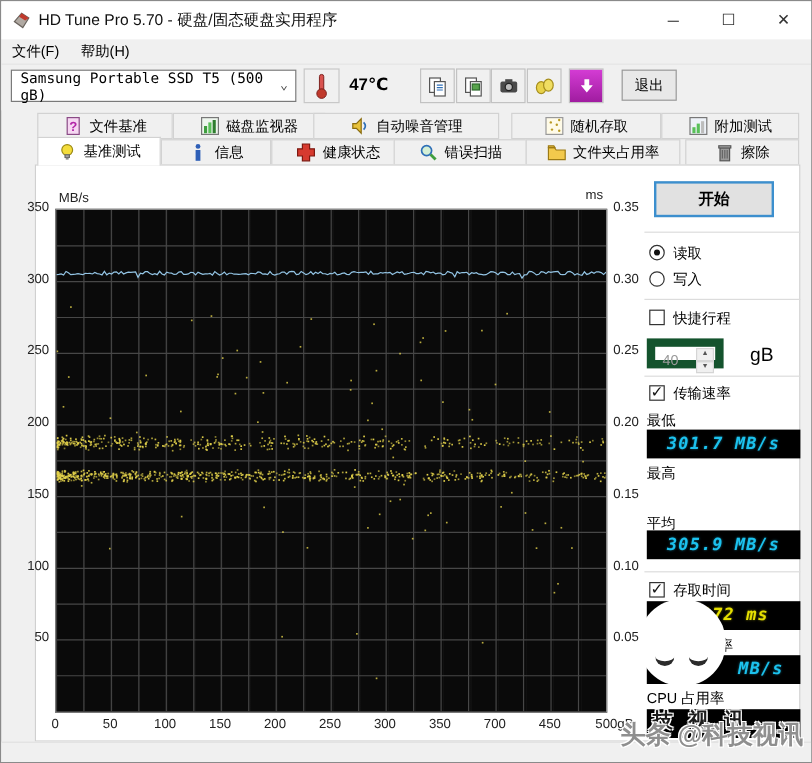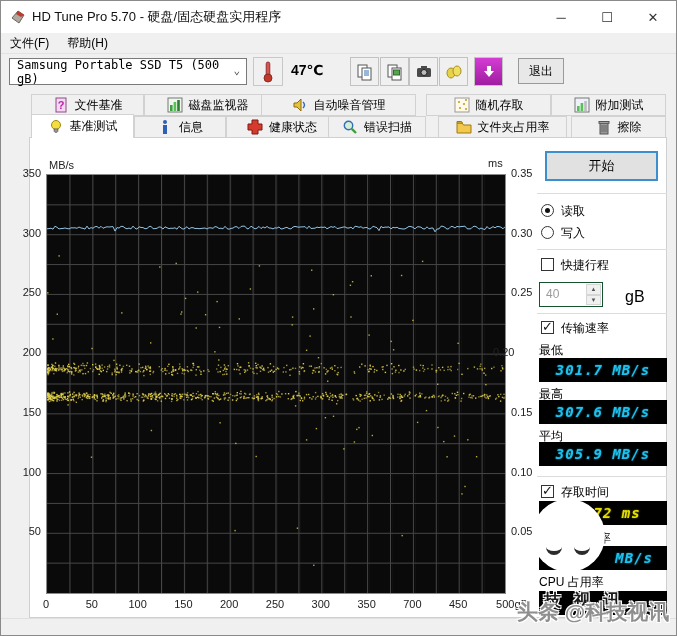--- a/index.html
+++ b/index.html
@@ -41,26 +41,26 @@
   .plot { position:absolute; left:45px; top:173px; width:460px; height:420px; background:#0a0a0a; border:1px solid #8a8a8a;
           background-image:repeating-linear-gradient(90deg, rgba(255,255,255,0.025) 0 1px, transparent 1px 23px); }
   .axis-corner-label { position:absolute; font-size:11px; color:#222; }
   .tick-label { position:absolute; font-size:11px; color:#222; }
   .tick-left { text-align:right; width:26px; }
   .tick-x { text-align:center; width:40px; }
 
   
   .rlabel { position:absolute; font-size:12px; color:#000; }
   .divider { position:absolute; left:536px; width:130px; height:1px; background:#dcdcdc; }
-  .start-btn { position:absolute; left:544px; top:150px; width:113px; height:30px; background:#e1e1e1; border:2px solid #3c8fce; display:flex; align-items:center; justify-content:center; font-size:13px; }
+  .start-btn { position:absolute; left:544px; top:150px; width:100px; height:30px; background:#e1e1e1; border:2px solid #3c8fce; display:flex; align-items:center; justify-content:center; font-size:13px;font-weight:bold; }
   .radio { position:absolute; width:13px; height:13px; border:1px solid #333; border-radius:50%; background:#fff; }
   .radio.selected::after { content:""; position:absolute; left:3px; top:3px; width:5px; height:5px; border-radius:50%; background:#111; }
   .checkbox { position:absolute; width:13px; height:13px; border:1px solid #333; background:#fff; }
   .checkbox.checked::after { content:"✓"; position:absolute; left:0px; top:-3px; font-size:13px; font-weight:bold; color:#111; }
-  .spinner { position:absolute; left:538px; top:281px; width:64px; height:25px; background:#fff; border:1px solid #14532d; }
+  .spinner { position:absolute; left:538px; top:281px; width:64px; height:25px; background:#fff; border:7px solid #14532d; }
   .spinner .val { position:absolute; left:6px; top:4px; color:#9a9a9a; font-size:12px; }
   .spin-btns { position:absolute; right:1px; top:1px; width:15px; height:21px; display:flex; flex-direction:column; }
   .spin-btn { flex:1; background:#f0f0f0; border:1px solid #d5d5d5; font-size:6px; color:#555; display:flex; align-items:center; justify-content:center; }
   .lcd { position:absolute; left:538px; width:128px; height:24px; background:#000; display:flex; align-items:center; justify-content:center;
          font-family:"DejaVu Sans Mono","Liberation Mono",monospace; font-weight:bold; font-size:14px; font-style:italic; letter-spacing:1px; }
   .lcd.cyan { color:#1cc2ee; text-shadow:0 0 2px rgba(28,194,238,.6); }
   .lcd.yellow { color:#e6e000; text-shadow:0 0 2px rgba(230,224,0,.6); }
 
   
   .wm-circle { position:absolute; left:531px; top:498px; width:73px; height:73px; background:#fff; border-radius:50%; z-index:20; }
@@ -203,21 +203,21 @@
         <rect x="6" y="6" width="4" height="9" fill="#2e5fb7"></rect>
       </svg>
     <span>信息</span>
   </div>
   <div class="tab" style="left:225px;top:115px;width:112px">
     <svg class="ticon" viewBox="0 0 16 16">
         <polygon points="5,1 11,1 11,5 15,5 15,11 11,11 11,15 5,15 5,11 1,11 1,5 5,5" fill="#d63a2f" stroke="#7e1a12"></polygon>
       </svg>
     <span>健康状态</span>
   </div>
-  <div class="tab" style="left:327px;top:115px;width:98px">
+  <div class="tab" style="left:327px;top:115px;width:111px">
     <svg class="ticon" viewBox="0 0 16 16">
         <circle cx="6.5" cy="6.5" r="4.2" fill="#d5efd5" stroke="#2e6fb7" stroke-width="1.4"></circle>
         <line x1="9.8" y1="9.8" x2="14" y2="14" stroke="#3f9e3f" stroke-width="2.4"></line>
       </svg>
     <span>错误扫描</span>
   </div>
   <div class="tab" style="left:437px;top:115px;width:129px">
     <svg class="ticon" viewBox="0 0 16 16">
         <path d="M1 4 h5 l1.5 2 H15 v8 H1 z" fill="#f2c94c" stroke="#9c7a14"></path>
         <path d="M1 4 v-1.5 h4.5 l1 1.5 z" fill="#f2c94c" stroke="#9c7a14"></path>
@@ -1476,21 +1476,21 @@
       <span class="tick-label tick-left" style="left: 14px; top: 524.286px;">50</span>
       <span class="tick-label tick-left" style="left: 14px; top: 464.571px;">100</span>
       <span class="tick-label tick-left" style="left: 14px; top: 404.857px;">150</span>
       <span class="tick-label tick-left" style="left: 14px; top: 345.143px;">200</span>
       <span class="tick-label tick-left" style="left: 14px; top: 285.429px;">250</span>
       <span class="tick-label tick-left" style="left: 14px; top: 225.714px;">300</span>
       <span class="tick-label tick-left" style="left: 14px; top: 166px;">350</span>
       <span class="tick-label " style="left: 510px; top: 524.286px;">0.05</span>
       <span class="tick-label " style="left: 510px; top: 464.571px;">0.10</span>
       <span class="tick-label " style="left: 510px; top: 404.857px;">0.15</span>
-      <span class="tick-label " style="left: 492px; top: 345.143px;">0.20</span>
+      <span class="tick-label " style="left: 510px; top: 345.143px;">0.20</span>
       <span class="tick-label " style="left: 510px; top: 285.429px;">0.25</span>
       <span class="tick-label " style="left: 510px; top: 225.714px;">0.30</span>
       <span class="tick-label " style="left: 510px; top: 166px;">0.35</span>
       <span class="tick-label tick-x" style="left: 25px; top: 597px;">0</span>
       <span class="tick-label tick-x" style="left: 70.8px; top: 597px;">50</span>
       <span class="tick-label tick-x" style="left: 116.6px; top: 597px;">100</span>
       <span class="tick-label tick-x" style="left: 162.4px; top: 597px;">150</span>
       <span class="tick-label tick-x" style="left: 208.2px; top: 597px;">200</span>
       <span class="tick-label tick-x" style="left: 254px; top: 597px;">250</span>
       <span class="tick-label tick-x" style="left: 299.8px; top: 597px;">300</span>
@@ -1524,23 +1524,20 @@
   <div class="divider" style="top:312px"></div>
 
   <span class="checkbox checked" style="left:540px;top:320px"></span>
   <span class="rlabel" style="left:560px;top:319px">传输速率</span>
 
   <span class="rlabel" style="left:538px;top:341px">最低</span>
   <div class="lcd cyan" style="top:357px">
       <span>301.7 MB/s</span>
     </div>
   <span class="rlabel" style="left:538px;top:385px">最高</span>
-  <div class="lcd cyan" style="top:399px">
-      <span>307.6 MB/s</span>
-    </div>
   <span class="rlabel" style="left:538px;top:427px">平均</span>
   <div class="lcd cyan" style="top:441px">
       <span>305.9 MB/s</span>
     </div>
   <div class="divider" style="top:475px"></div>
 
   <span class="checkbox checked" style="left:540px;top:484px"></span>
   <span class="rlabel" style="left:560px;top:483px">存取时间</span>
   <div class="lcd yellow" style="top:500px">
       <span>0.172 ms</span>

